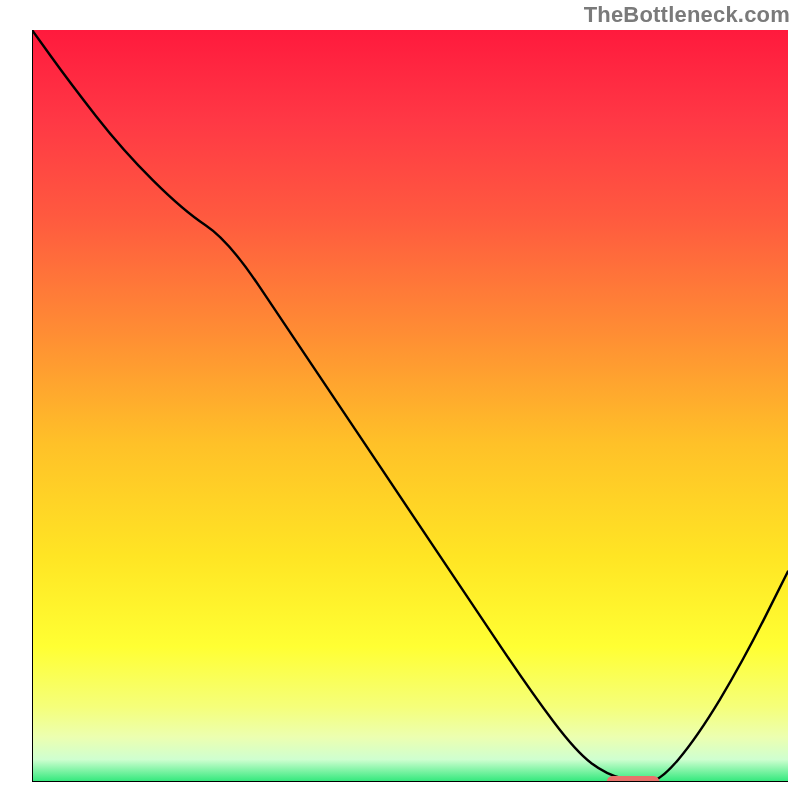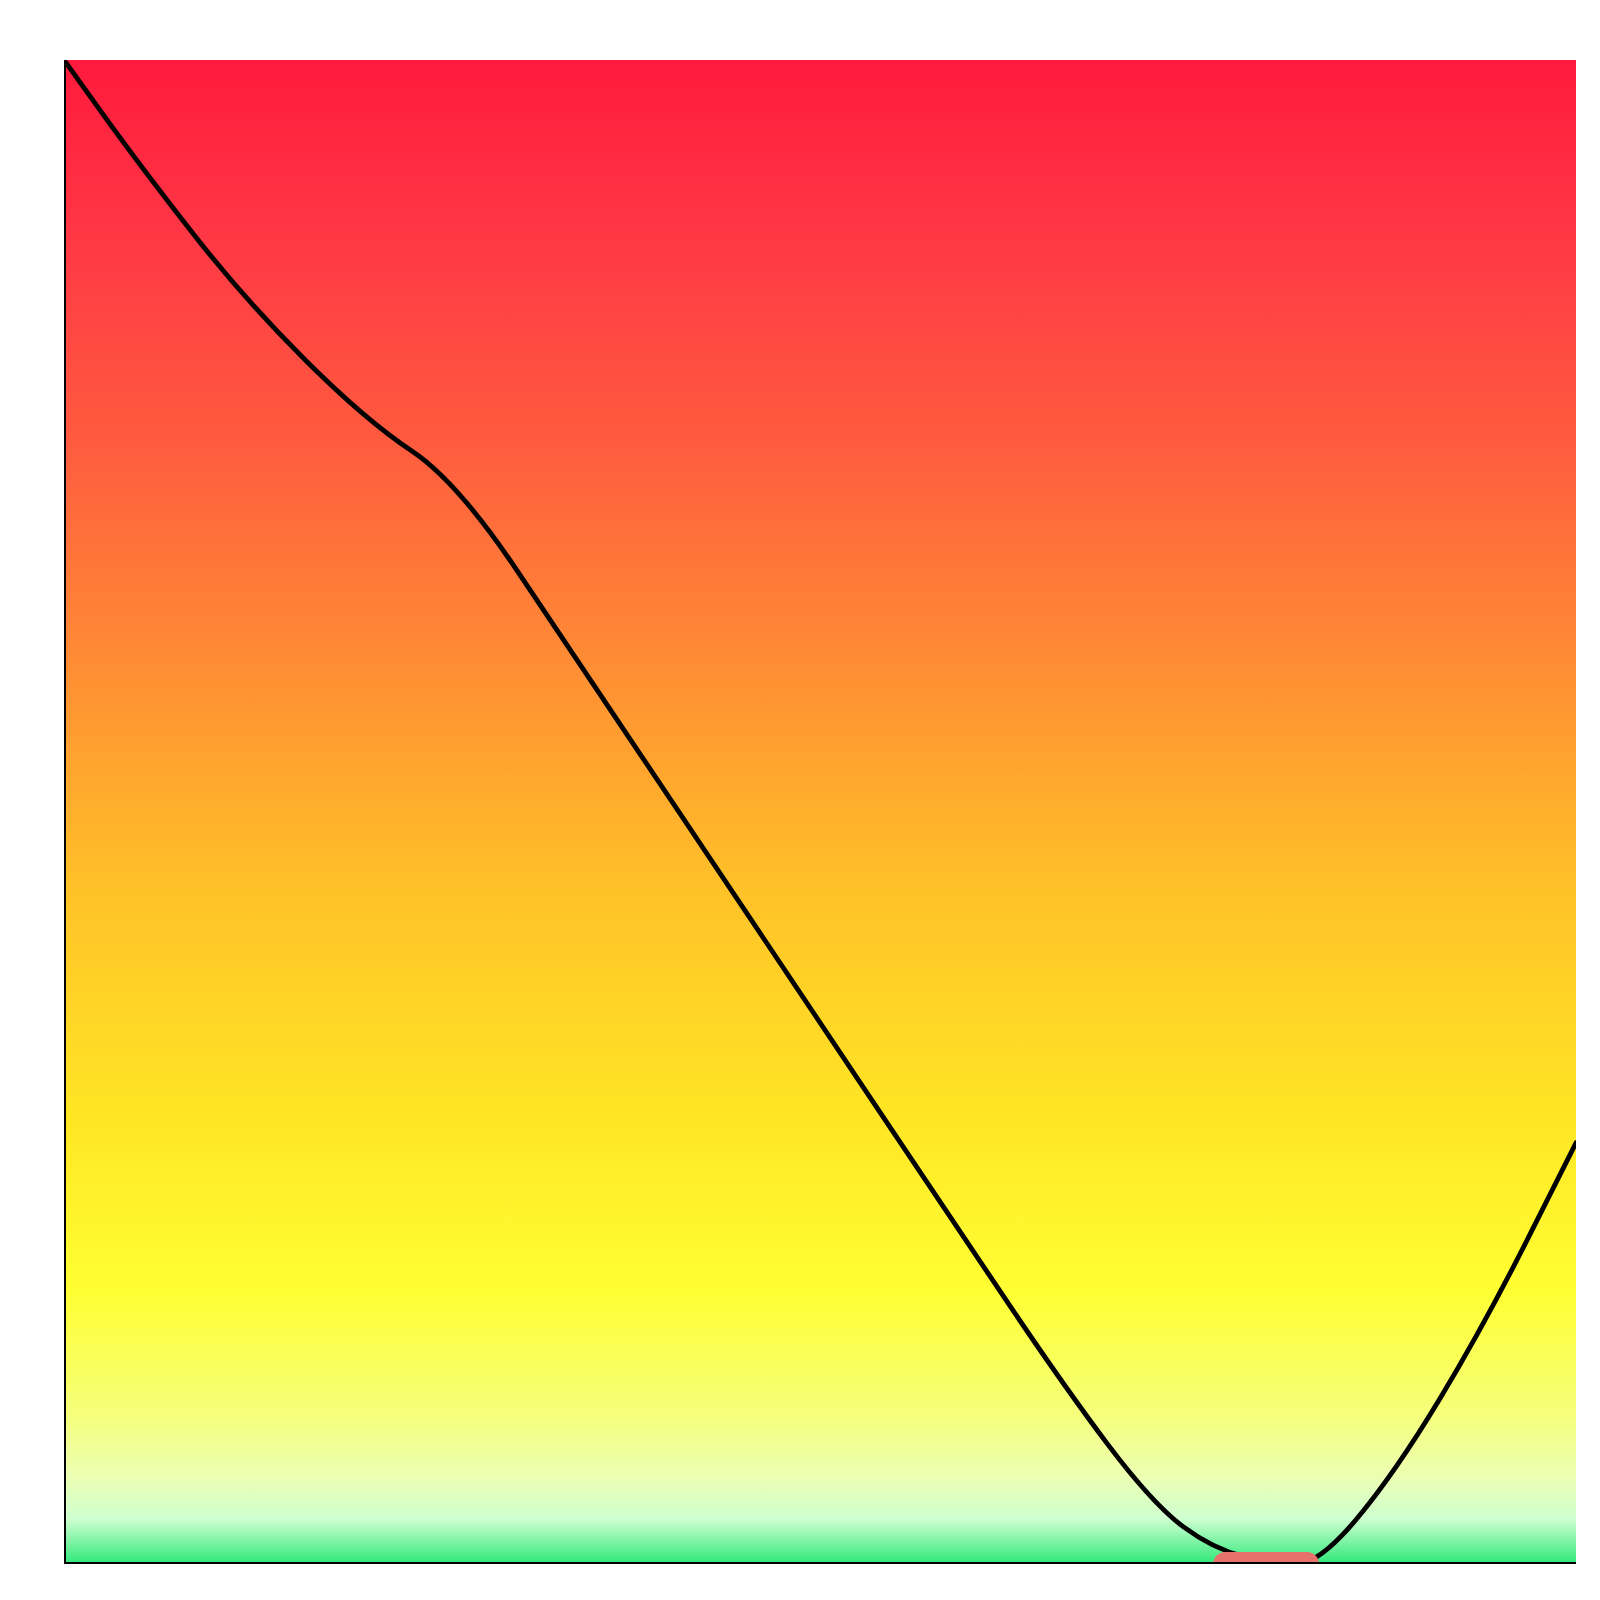--- a/index.html
+++ b/index.html
@@ -51,20 +51,21 @@
   }
   .marker {
     fill: #e8726b;
   }
 </style>
 </head>
 <body>
 
 <div class="chart-wrap">
 
+  <div class="watermark">TheBottleneck.com</div>
 
   <div class="plot-area">
     <svg id="chart-svg" width="756" height="752" viewBox="0 0 756 752">
       <defs>
         <linearGradient id="bg-grad" x1="0" y1="0" x2="0" y2="1">
             <stop offset="0.0%" stop-color="#ff1a3d"></stop>
             <stop offset="12.0%" stop-color="#ff3845"></stop>
             <stop offset="25.0%" stop-color="#ff5a3f"></stop>
             <stop offset="40.0%" stop-color="#ff8c34"></stop>
             <stop offset="55.0%" stop-color="#ffc128"></stop>

